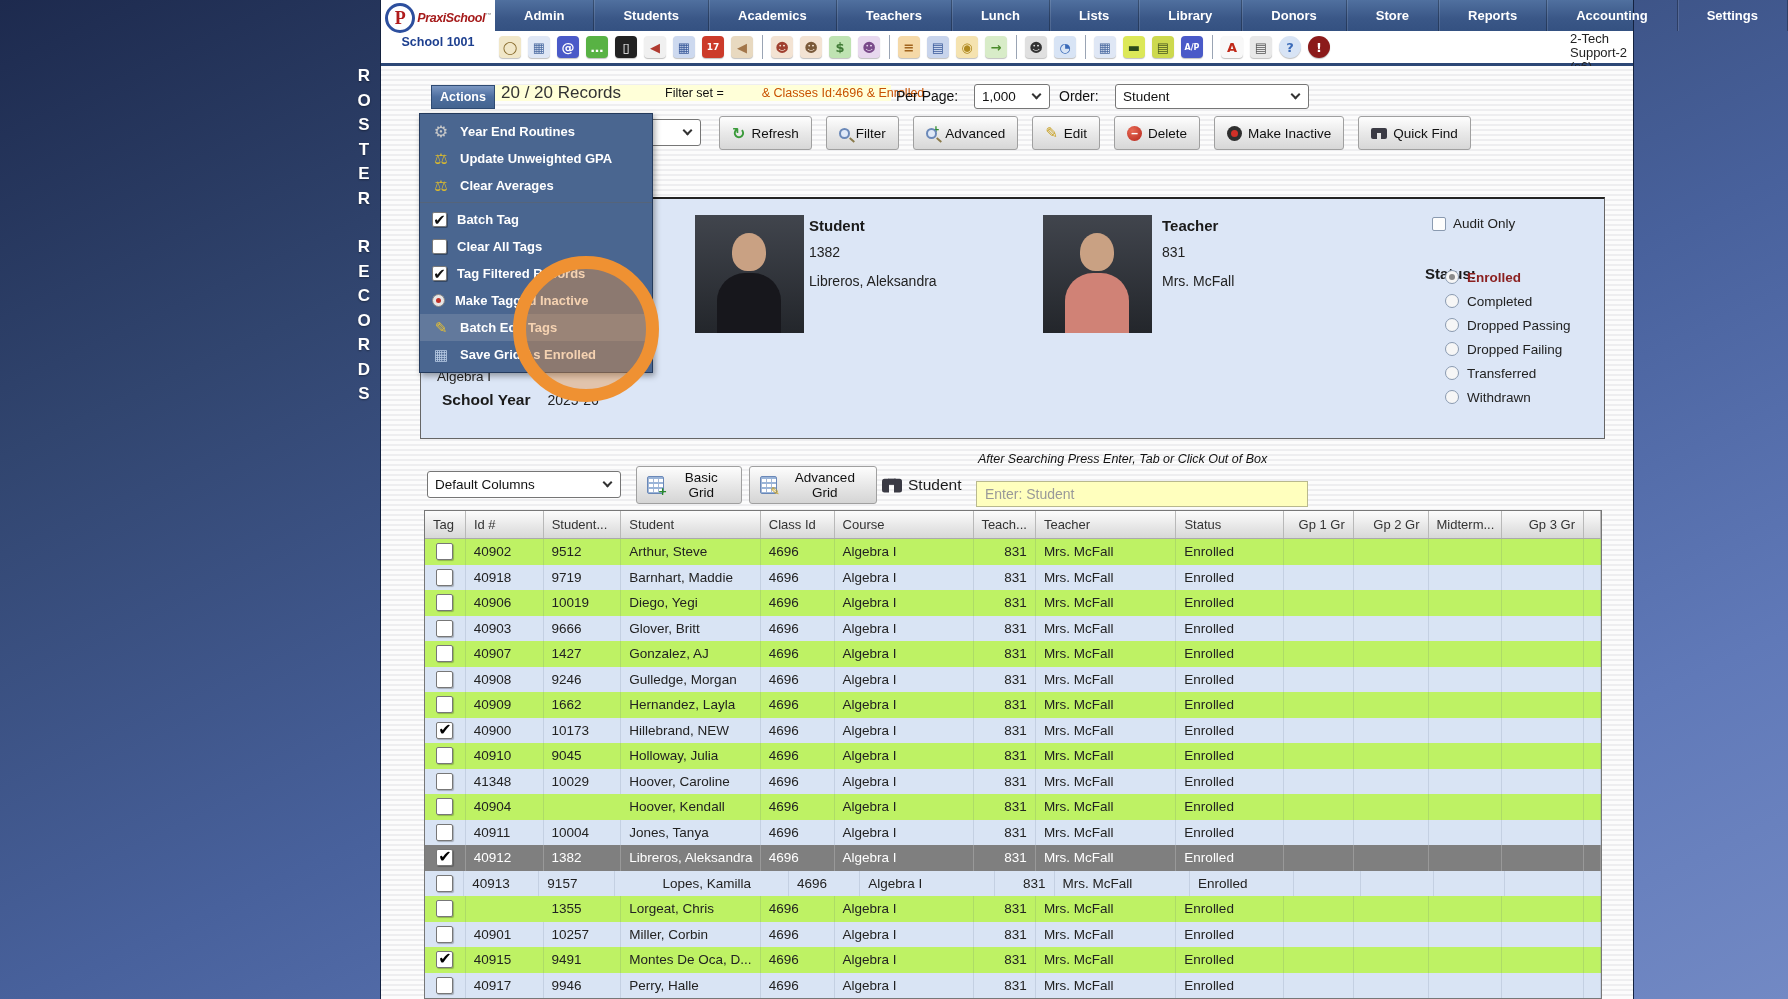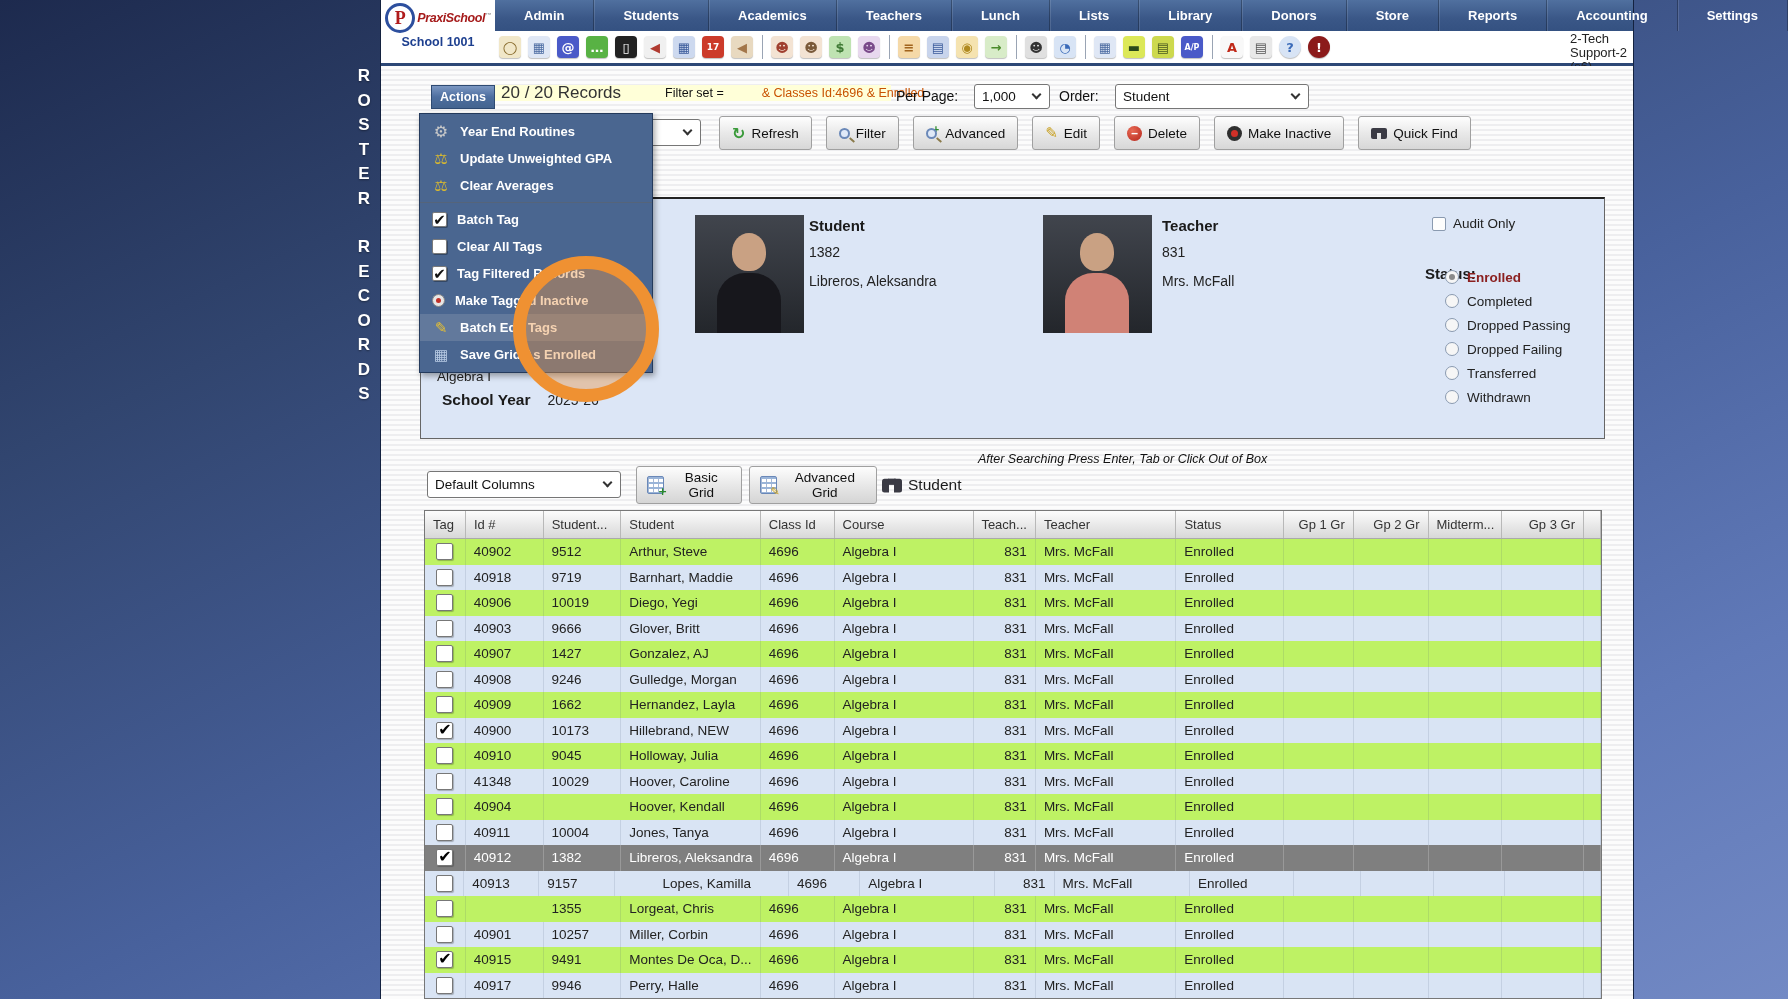--- a/index.html
+++ b/index.html
@@ -410,20 +410,21 @@
       <button class="gbtn adv-grid">
         <span class="gi">
             <span class="badge gold">✎</span>
           </span>
         <span>Advanced Grid</span>
       </button>
       <div class="search-lab">
         <span class="ic-binoc"></span>
         <span class="txt">Student</span>
       </div>
+      <input class="search-input" placeholder="Enter: Student" style="">
 
       <div class="grid">
         <div class="thead" id="gridHead">
             <div class="th" style="width: 41px;">Tag</div>
             <div class="th" style="width: 78px;">Id #</div>
             <div class="th" style="width: 78px;">Student...</div>
             <div class="th" style="width: 140px;">Student</div>
             <div class="th" style="width: 74px;">Class Id</div>
             <div class="th" style="width: 140px;">Course</div>
             <div class="th ar" style="width: 62px;">Teach...</div>

